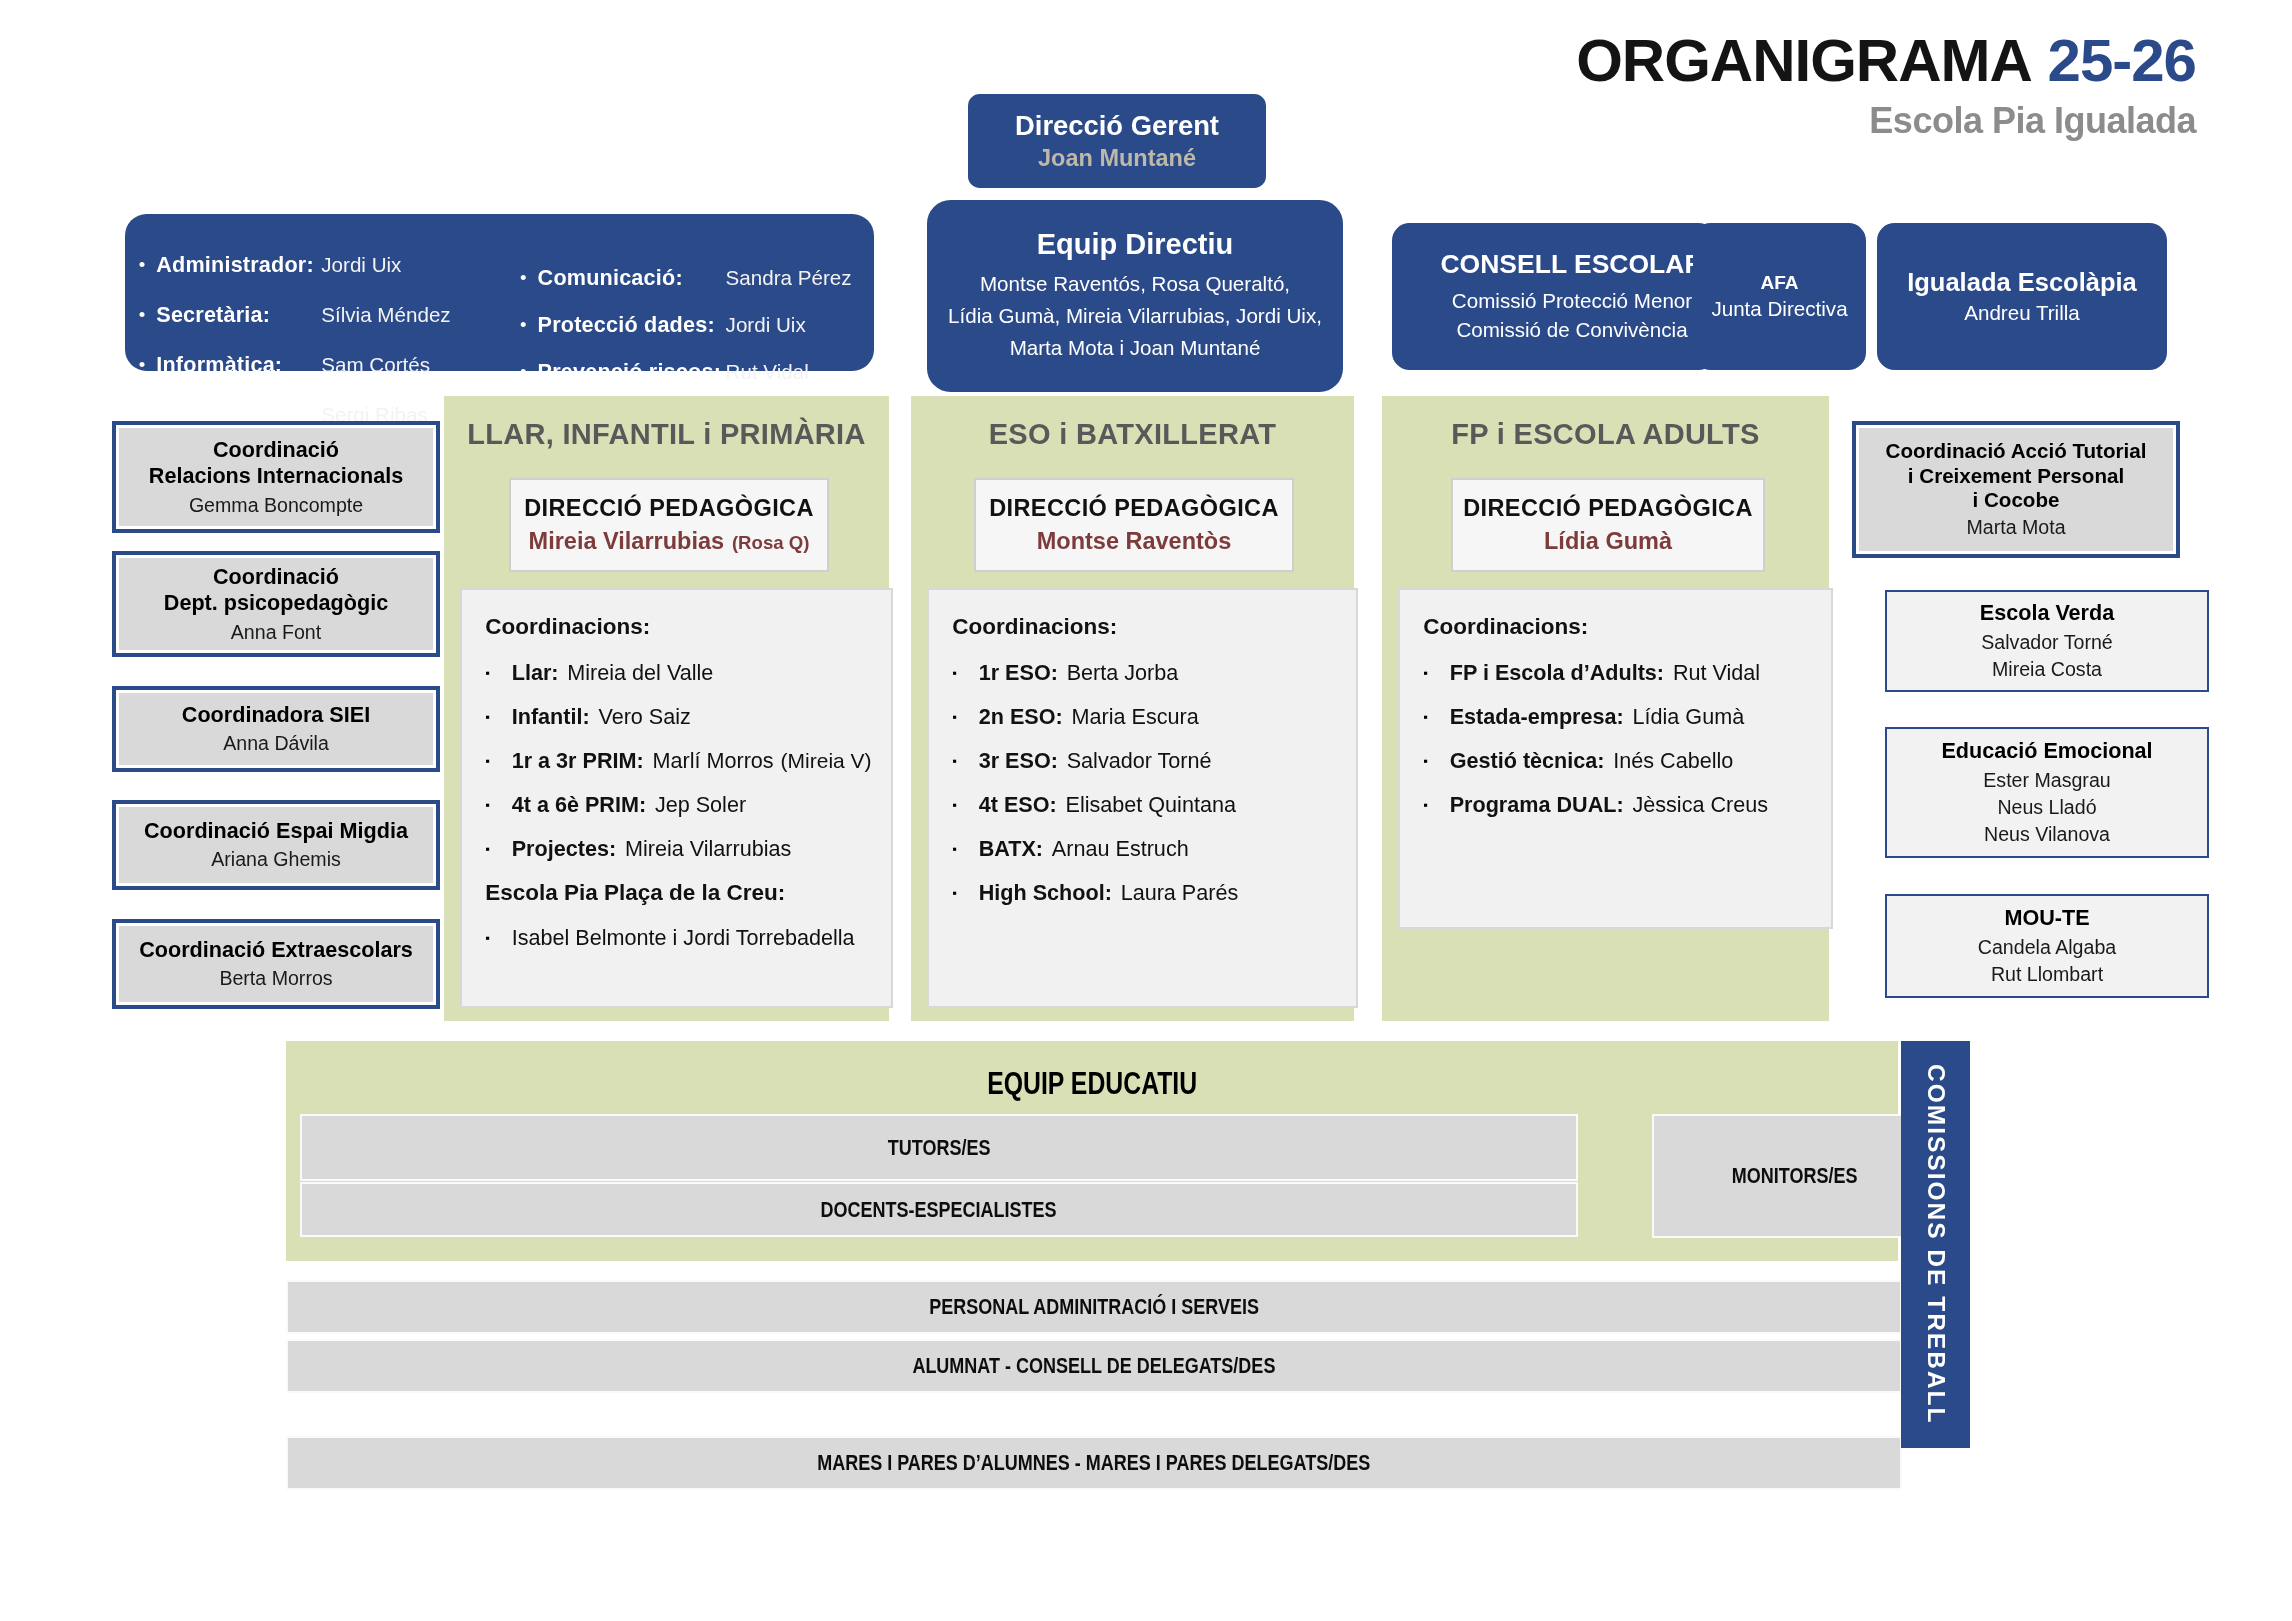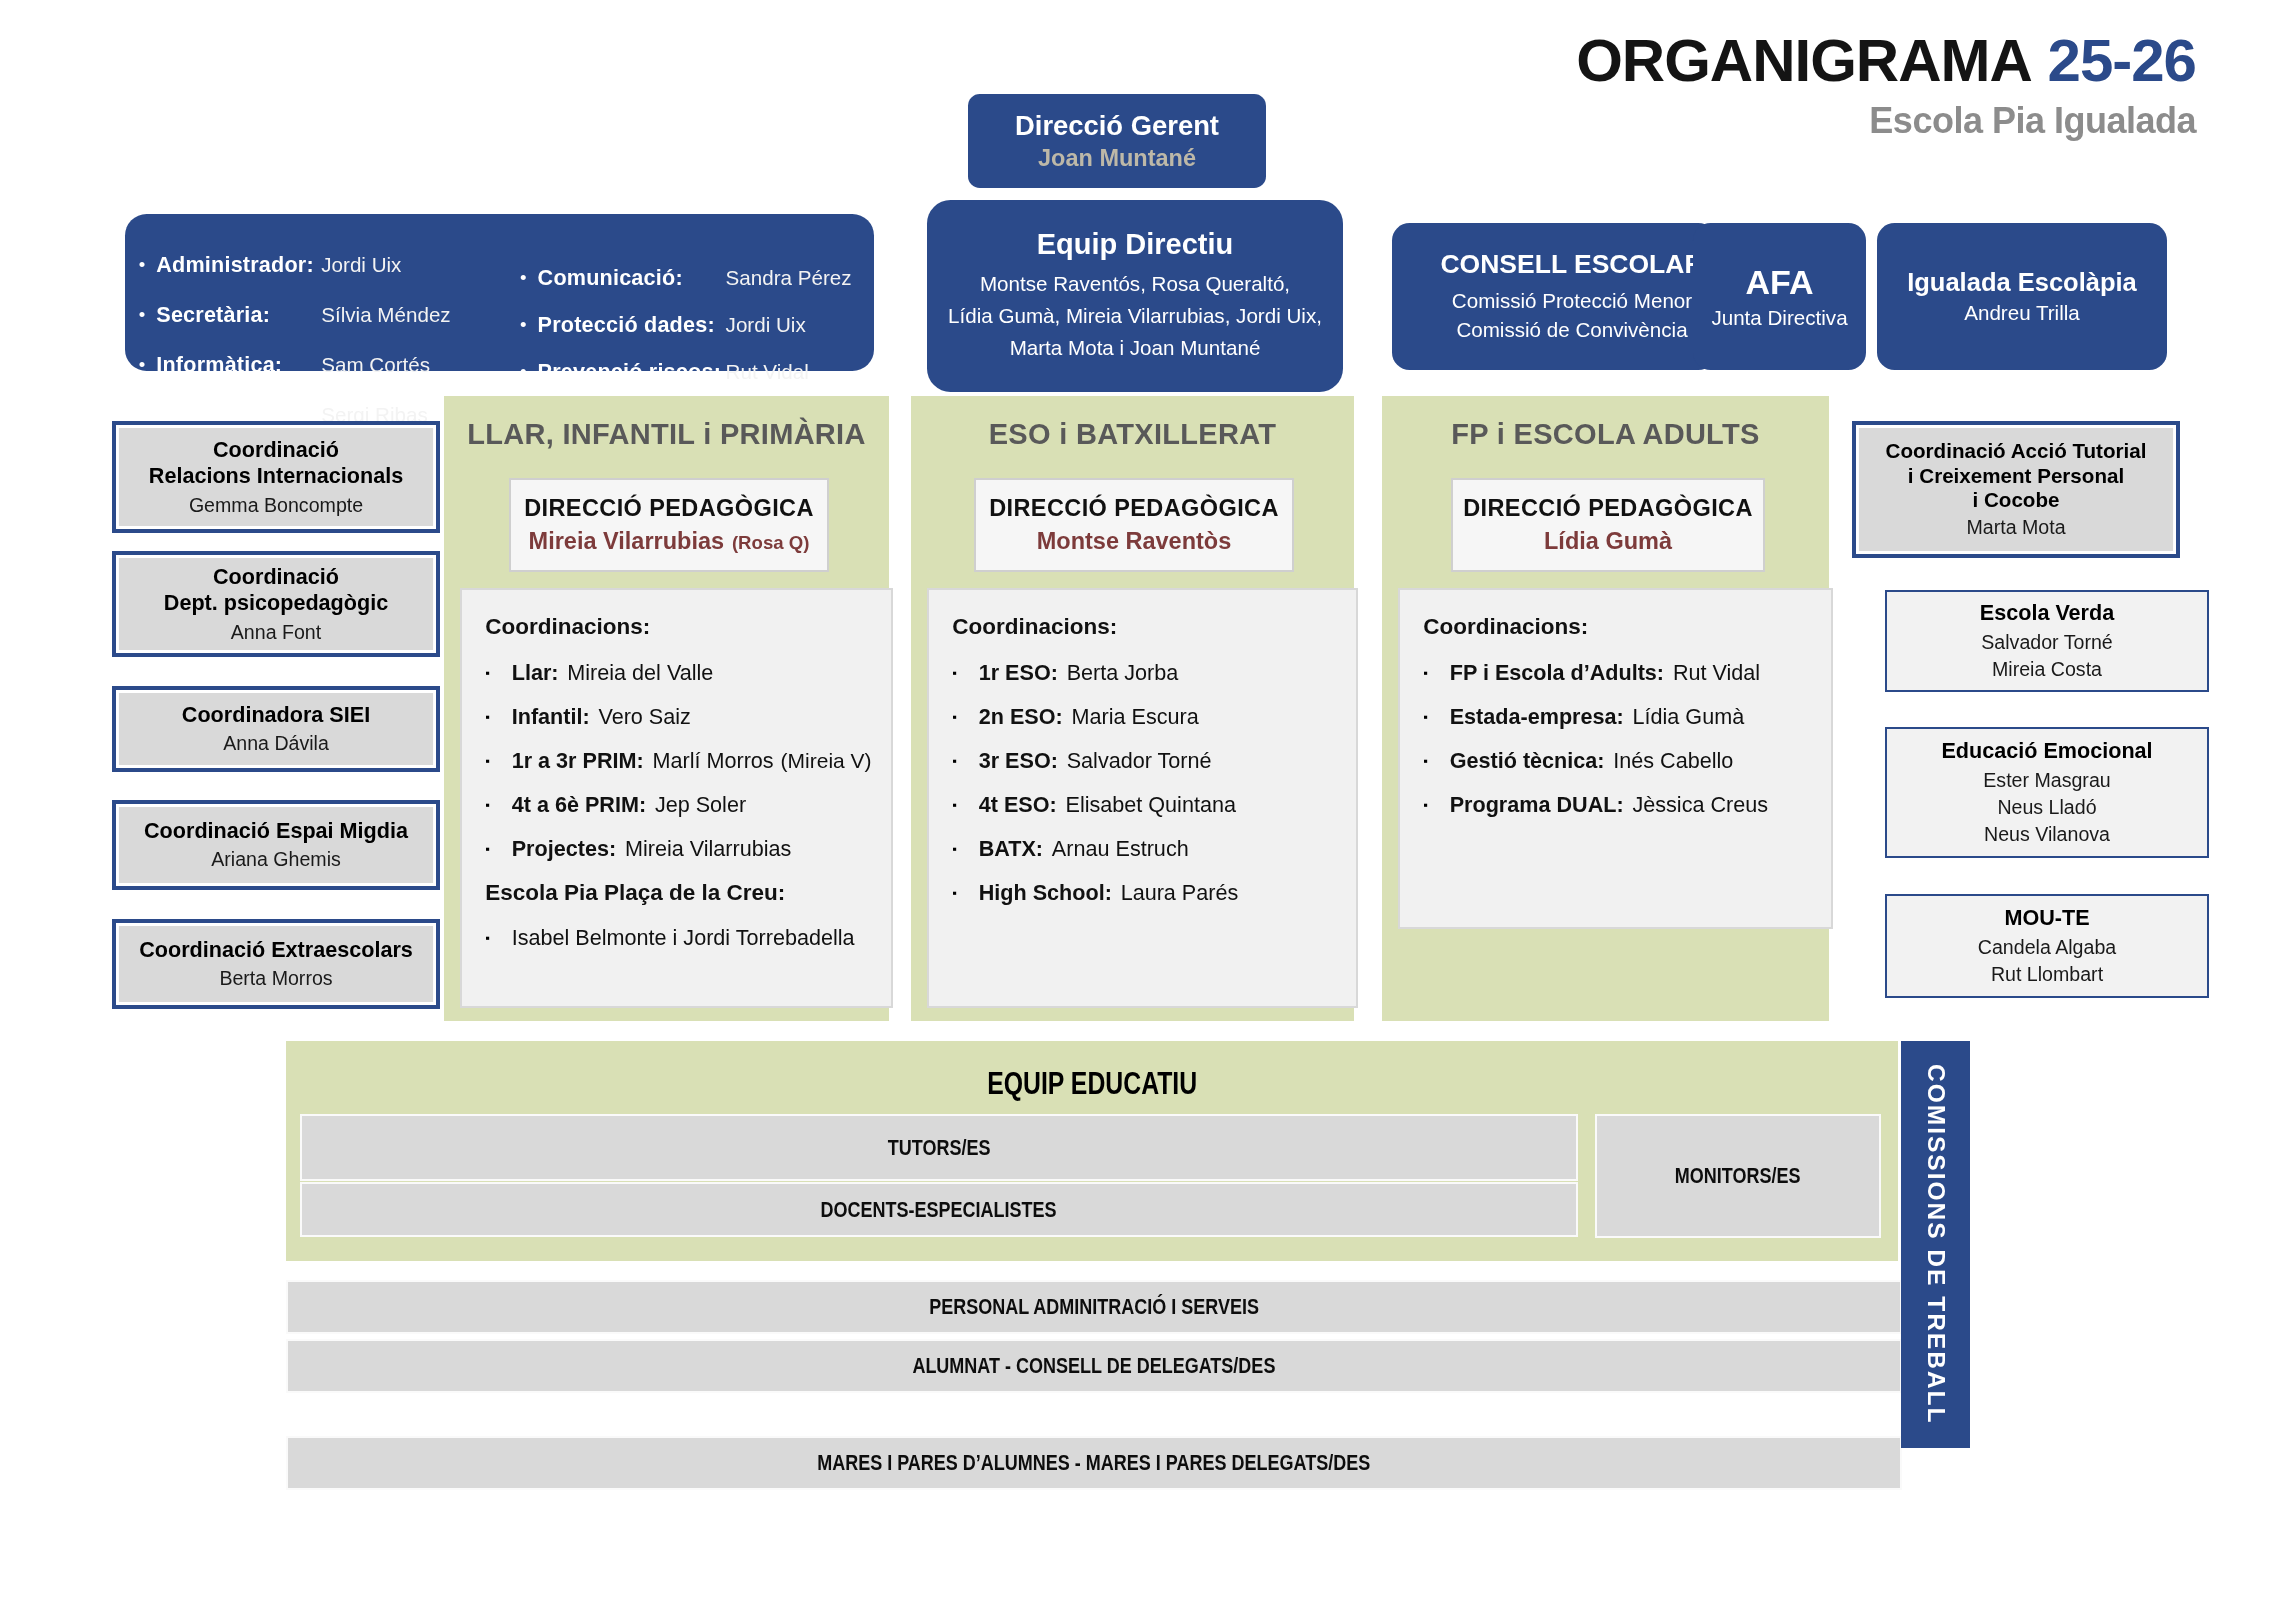--- a/index.html
+++ b/index.html
@@ -20,21 +20,21 @@
   .gerent{left:968px;top:94px;width:298px;height:94px;border-radius:11.8px;}
   .gerent .bt{font-size:27.4px;}
   .gerent .bn{font-size:23.5px;font-weight:bold;color:#BDB8A8;margin-top:3.9px;}
   .equipd{left:927px;top:200px;width:416px;height:192px;border-radius:23.5px;}
   .equipd .bt{font-size:29px;margin-bottom:7.8px;}
   .equipd .ln{font-size:20.6px;line-height:32px;}
   .consell{left:1392px;top:223px;width:288px;height:147px;border-radius:17.6px;padding-left:36px;}
   .consell .bt{font-size:26.5px;margin-bottom:5.9px;}
   .consell .ln{font-size:20.6px;line-height:29px;}
   .afa{left:1693px;top:223px;width:173px;height:147px;border-radius:17.6px;}
-  .afa .bt{font-size:34px;text-align:right;}
+  .afa .bt{font-size:19px;text-align:right;}
   .afa .ln{font-size:20.6px;margin-top:3.9px;}
   .comunitat{left:1877px;top:223px;width:290px;height:147px;border-radius:17.6px;}
   .comunitat .bt{font-size:25.5px;}
   .comunitat .ln{font-size:20.6px;margin-top:3.9px;}
 
   
   .staff{left:125px;top:214px;width:749px;height:157px;border-radius:21.6px;background:#2B4A8A;color:#fff;}
   .scol{position:absolute;}
   .scol1{left:13.7px;top:25.5px;width:365px;}
   .scol2{left:395px;top:40px;width:345px;}
@@ -82,21 +82,21 @@
   .citem .cs{font-size:21px;margin-left:6.9px;}
   .cextra{font-size:22.5px;font-weight:bold;height:45px;display:flex;align-items:center;}
 
   
   .eq{left:286px;top:1041px;width:1612px;height:220px;background:#D9E0B5;}
   .eq-title{margin-top:25px;text-align:center;font-size:31px;font-weight:bold;color:#000;}
   .gbar{position:absolute;background:#D9D9D9;border:2px solid #FAFAFA;display:flex;align-items:center;
         justify-content:center;font-weight:bold;font-size:22.5px;color:#0d0d0d;}
   .tutors{left:13.7px;top:73px;width:1274px;height:63px;}
   .docents{left:13.7px;top:141px;width:1274px;height:51px;}
-  .monitors{left:1309px;top:73px;width:282px;height:120px;}
+  .monitors{left:1366px;top:73px;width:282px;height:120px;}
   .bbar{left:286px;width:1612px;height:50px;}
   .bbar1{top:1280px;} .bbar2{top:1339px;} .bbar3{top:1436px;}
   .cond{display:inline-block;transform:scaleX(0.8);white-space:nowrap;}
   .vbar{left:1901px;top:1041px;width:69px;height:407px;background:#2B4A8A;color:#fff;
         display:flex;align-items:center;justify-content:center;writing-mode:vertical-rl;
         font-weight:bold;font-size:24.5px;letter-spacing:2px;}
 </style>
 </head>
 <body>
 

